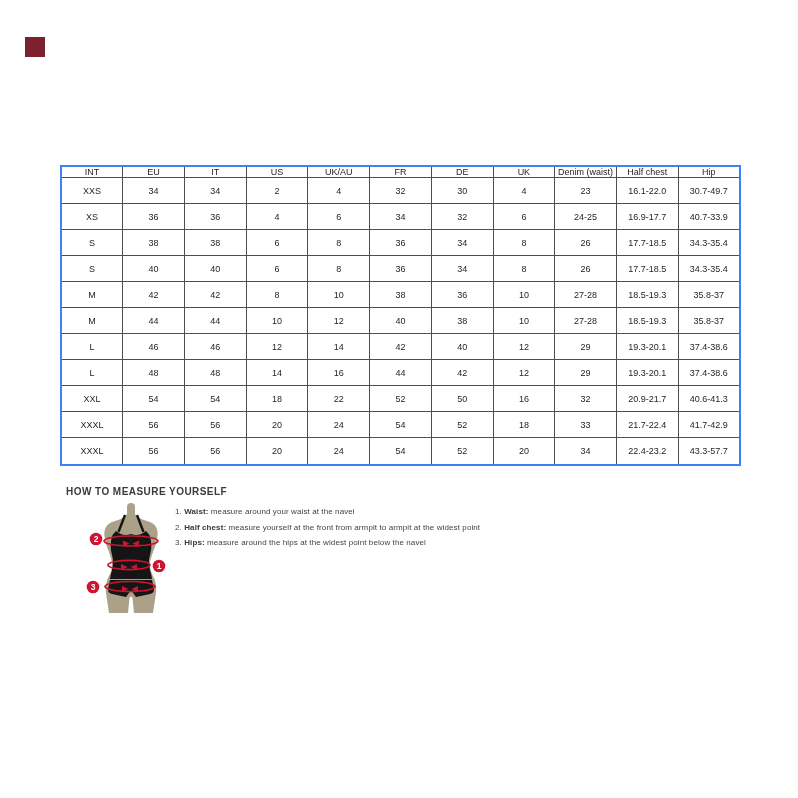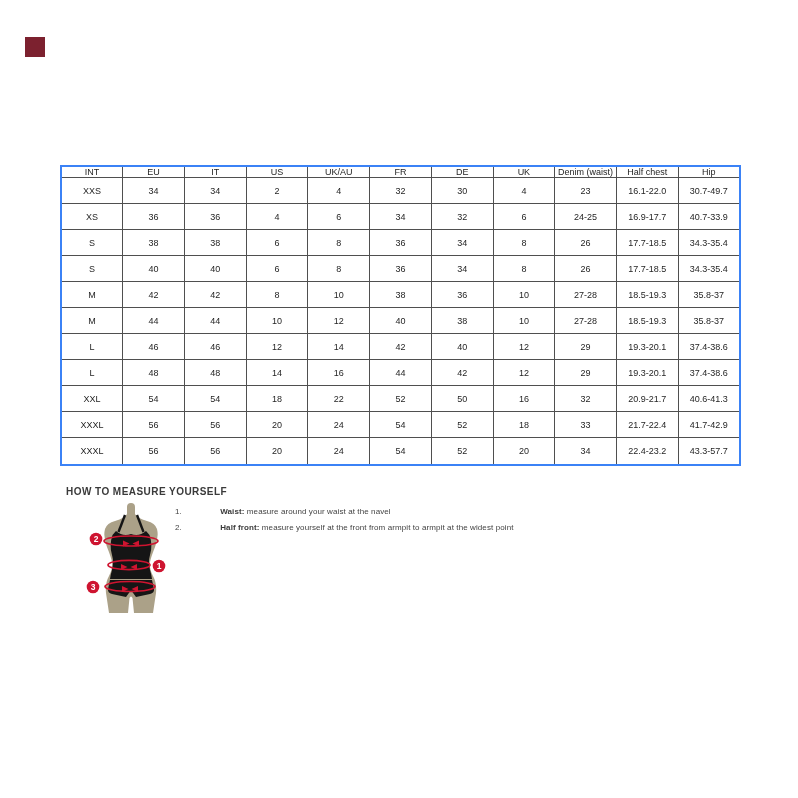--- a/index.html
+++ b/index.html
@@ -64,21 +64,20 @@
     top: 507px;
     font-size: 8px;
     color: #434343;
     letter-spacing: 0.1px;
   }
   .steps .step {
     margin: 0 0 6.5px 0;
   }
   .steps b {
     color: #3a3a3a;
-    margin-left: 36px;
   }
 </style>
 </head>
 <body>
 
 <div class="canvas">
 
   <div class="brand-mark" style="background: rgb(124, 33, 47);"></div>
 
   <table class="size-table">
@@ -279,16 +278,17 @@
     <circle cx="15" cy="39" r="6.3" fill="#ce1430"></circle>
     <text x="15" y="42" text-anchor="middle" font-size="8.5" font-weight="bold" font-family="Liberation Sans, sans-serif" fill="#ffffff">2</text>
     <circle cx="78" cy="66" r="6.3" fill="#ce1430"></circle>
     <text x="78" y="69" text-anchor="middle" font-size="8.5" font-weight="bold" font-family="Liberation Sans, sans-serif" fill="#ffffff">1</text>
     <circle cx="12" cy="87" r="6.3" fill="#ce1430"></circle>
     <text x="12" y="90" text-anchor="middle" font-size="8.5" font-weight="bold" font-family="Liberation Sans, sans-serif" fill="#ffffff">3</text>
   </svg>
 
   <div class="steps">
       <div class="step">1. <b>Waist:</b> measure around your waist at the navel</div>
-      <div class="step">2. <b>Half front:</b> measure yourself at the front from armpit to armpit at the widest point</div>
+      <div class="step">2. <b>Half chest:</b> measure yourself at the front from armpit to armpit at the widest point</div>
+      <div class="step">3. <b>Hips:</b> measure around the hips at the widest point below the navel</div>
     </div>
 
 </div>
 
 </body></html>

